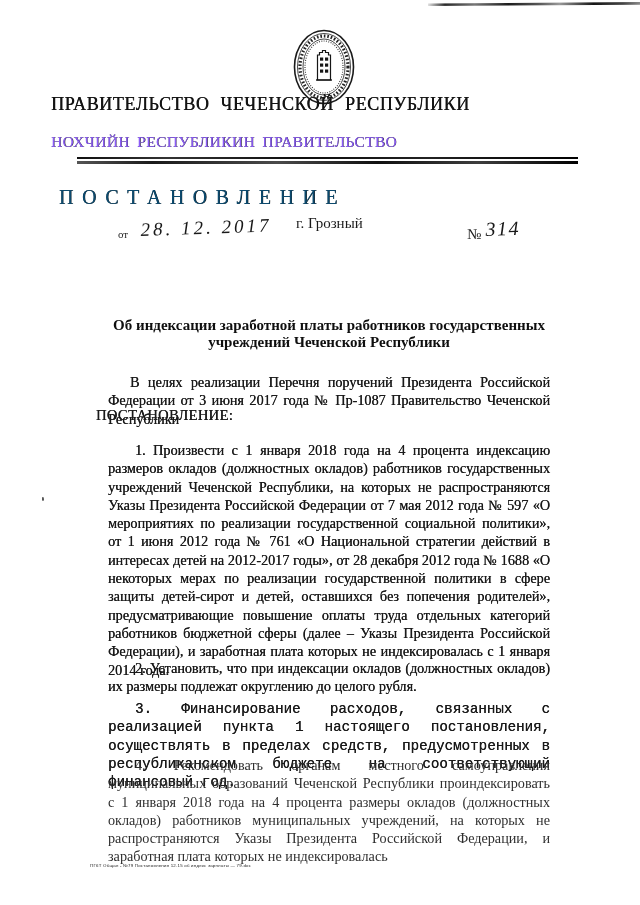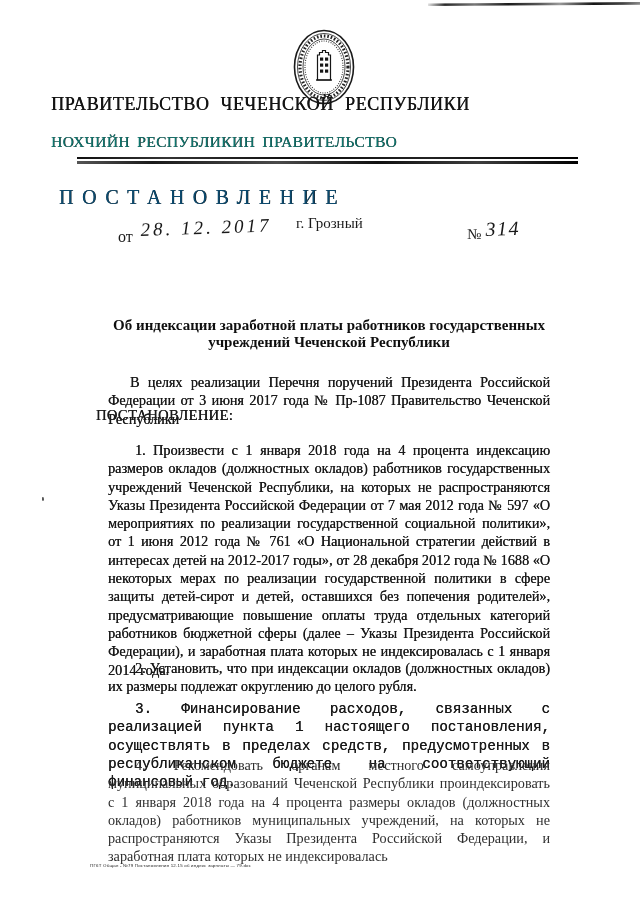--- a/index.html
+++ b/index.html
@@ -18,30 +18,30 @@
     clip-path:polygon(0 40%,100% 0,100% 70%,0 100%);
   }
   .speckle{
     top:497px;left:42px;width:2px;height:4px;background:#555;border-radius:40% 60% 50% 50%;
   }
 
   
   .emblem{top:28px;left:292px;width:64px;height:78px;}
   .hdr-col{left:51px;width:530px;text-align:left;}
   .org-ru{top:94px;font-size:18px;letter-spacing:.6px;word-spacing:6px;color:#141414;text-shadow:.4px 0 0 #141414;}
-  .org-che{top:133px;font-size:15.5px;letter-spacing:.4px;word-spacing:3px;color:#0f766e;text-shadow:.3px 0 0 #161616;}
+  .org-che{top:133px;font-size:15.5px;letter-spacing:.4px;word-spacing:3px;color:#8b5cf6;text-shadow:.3px 0 0 #161616;}
 
   .divider{top:157px;left:77px;width:501px;height:8px;}
   .divider .l1{height:2px;background:linear-gradient(90deg,#111 0%,#333 18%,#0d0d0d 45%,#222 70%,#000 100%);}
   .divider .l2{height:3px;margin-top:2px;background:linear-gradient(90deg,#555 0%,#1a1a1a 15%,#4a4a4a 40%,#101010 60%,#3d3d3d 80%,#000 100%);}
 
   .doc-type{top:186px;font-size:20px;letter-spacing:8.5px;padding-left:8px;color:#0c4a6e;text-shadow:.35px 0 0 #111;}
 
   
-  .from-label{top:228px;left:118px;font-size:16px;}
+  .from-label{top:228px;left:118px;font-size:11px;}
   .hand{font-style:italic;color:#191919;transform:rotate(-2deg);transform-origin:left bottom;}
   .date-hand{top:219px;left:141px;font-size:19px;letter-spacing:3px;}
   .city{top:215px;left:296px;font-size:15px;}
   .num-sign{top:226px;left:467px;font-size:15px;}
   .num-hand{top:218px;left:486px;font-size:20px;letter-spacing:1.5px;}
 
   
   .col{left:96px;width:466px;}
   .doc-title{
     top:301px;left:76px;width:506px;text-align:center;

